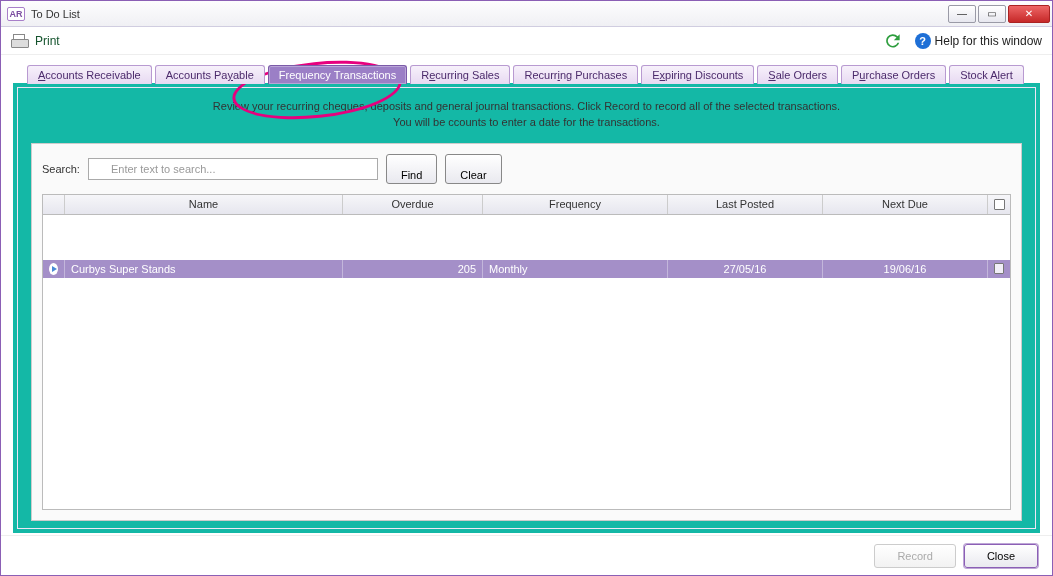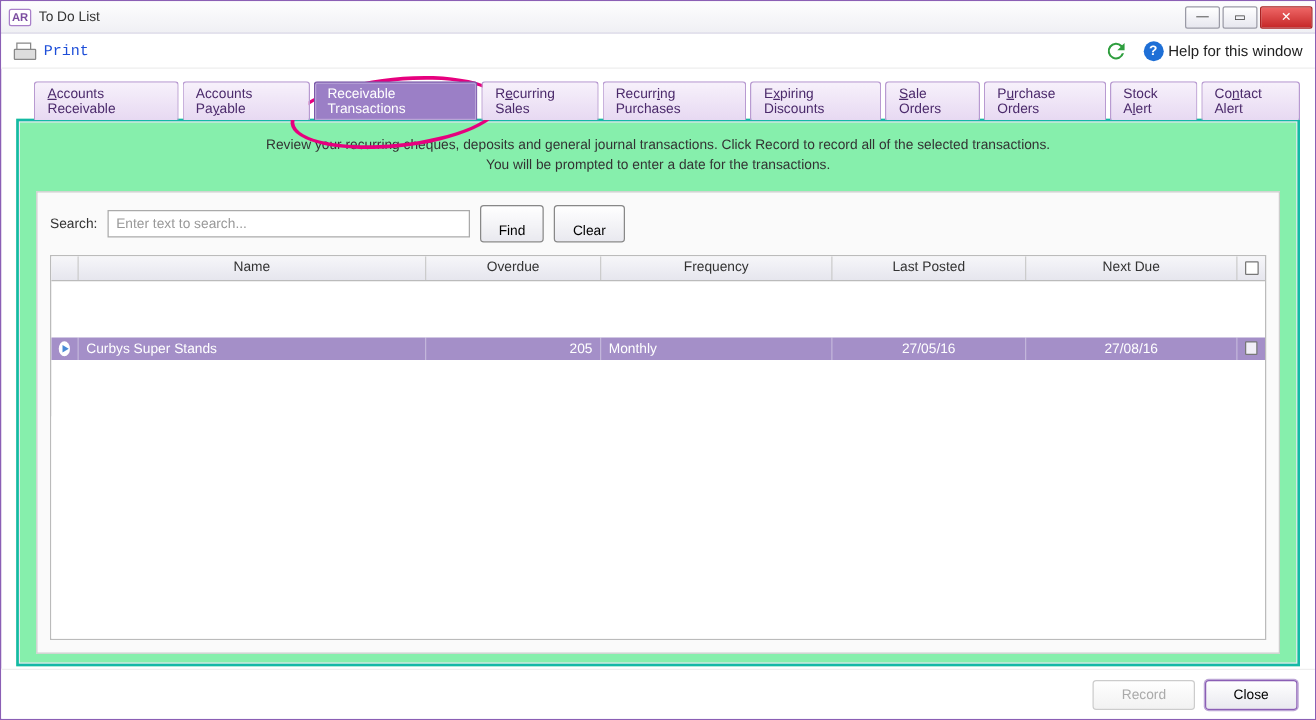--- a/index.html
+++ b/index.html
@@ -11,42 +11,42 @@
 .titlebar .app-badge { width: 18px; height: 14px; background: #fff; border: 1px solid #a87fc9; color: #7b4da0; font-weight: bold; font-size: 9px; display: inline-flex; align-items: center; justify-content: center; margin-right: 6px; border-radius: 2px; }
 .titlebar .title { color: #333; }
 .titlebar .spacer { flex: 1; }
 .winbtn { width: 28px; height: 18px; margin-left: 2px; border: 1px solid #9a9aa6; background: linear-gradient(#fff,#e7e7ef); border-radius: 2px; display: inline-flex; align-items: center; justify-content: center; font-size: 10px; color: #333; cursor: pointer; }
 .winbtn.close { background: linear-gradient(#e66,#c62828); border-color: #a22; color: #fff; width: 42px; }
 
 .toolbar { height: 28px; background: #fff; display: flex; align-items: center; padding: 0 10px; border-bottom: 1px solid #eee; }
 .toolbar .printer-icon { width: 18px; height: 14px; margin-right: 6px; position: relative; }
 .toolbar .printer-icon::before { content: ""; position: absolute; left: 2px; top: 0; width: 10px; height: 5px; border: 1px solid #888; background: #fff; }
 .toolbar .printer-icon::after { content: ""; position: absolute; left: 0; top: 5px; width: 16px; height: 7px; border: 1px solid #888; background: #ddd; border-radius: 1px; }
-.toolbar .print-label { color: #1d4ed8; font-size: 12px; font-family: Liberation Mono, monospace; }
+.toolbar .print-label { color: #14532d; font-size: 12px; }
 .toolbar .spacer { flex: 1; }
 .refresh-icon { width: 20px; height: 20px; color: #2e9e3e; margin-right: 12px; cursor: pointer; }
 .help-icon { width: 16px; height: 16px; border-radius: 50%; background: #1e6fd6; color: #fff; font-weight: bold; display: inline-flex; align-items: center; justify-content: center; font-size: 11px; margin-right: 4px; }
 .help-link { color: #222; font-size: 12px; cursor: pointer; }
 
 .content { flex: 1; padding: 10px 12px 2px 12px; display: flex; flex-direction: column; }
 
 .tabs { display: flex; gap: 3px; padding-left: 14px; position: relative; z-index: 2; }
 .tab { padding: 3px 10px; background: linear-gradient(#f7f1fb,#e7d9f2); border: 1px solid #b89ad1; border-bottom: none; color: #4b2a6b; border-radius: 3px 3px 0 0; cursor: pointer; font-size: 11px; position: relative; }
 .tab.active { background: #9b7fc6; color: #fff; border-color: #7b5aa8; box-shadow: inset 0 0 0 1px rgba(255,255,255,0.3); }
 .tab .ul { text-decoration: underline; }
 
-.panel { border: 2px solid #14b8a6; background: #86efac; margin-top: -1px; flex: 1; padding: 12px 14px 8px 14px; display: flex; flex-direction: column; box-shadow: inset 0 0 0 1px #eee6f6; }
+.panel { border: 4px solid #14b8a6; background: #14b8a6; margin-top: -1px; flex: 1; padding: 12px 14px 8px 14px; display: flex; flex-direction: column; box-shadow: inset 0 0 0 1px #eee6f6; }
 
 .instructions { text-align: center; color: #333; line-height: 1.45; margin-bottom: 12px; }
 
 .inner-box { border: 1px solid #ccc; background: #fafafa; padding: 10px 10px; flex: 1; display: flex; flex-direction: column; }
 
 .search-row { display: flex; align-items: center; gap: 8px; margin-bottom: 10px; }
 .search-row label { color: #333; }
-.search-input { width: 290px; height: 22px; border: 1px solid #aaa; padding: 0 6px; font-size: 11px; background: #fff; }
+.search-input { width: 290px; height: 22px; border: 1px solid #aaa; padding: 0 22px; font-size: 11px; background: #fff; }
 .search-input::placeholder { color: #999; }
 .btn { height: 22px; padding: 0 18px; border: 1px solid #888; background: linear-gradient(#fff,#e9e9ef); border-radius: 3px; cursor: pointer; font-size: 11px; }
 .btn.small { padding: 14px 14px; }
 
 .table { flex: 1; border: 1px solid #bbb; background: #fff; display: flex; flex-direction: column; overflow: hidden; gap: 45px; }
 .thead { display: flex; background: linear-gradient(#f6f6f9,#e6e6ee); border-bottom: 1px solid #bbb; height: 20px; align-items: stretch; }
 .th { border-right: 1px solid #ccc; color: #333; display: flex; align-items: center; justify-content: center; font-size: 11px; padding: 0 4px; }
 .th:last-child { border-right: none; }
 .trow { display: flex; height: 18px; background: #a48fc8; color: #fff; align-items: stretch; }
 .td { border-right: 1px solid rgba(255,255,255,0.35); display: flex; align-items: center; padding: 0 6px; font-size: 11px; overflow: hidden; }
@@ -101,34 +101,33 @@
           <path fill="currentColor" d="M17.65 6.35A8 8 0 1 0 19.5 14h-2.1a6 6 0 1 1-1.2-6.2L13 11h7V4l-2.35 2.35z"></path>
         </svg>
     <span class="help-icon">?</span>
     <span class="help-link">Help for this window</span>
   </div>
 
   <div class="content">
     <div class="tabs">
       <div class="tab"><span class="ul">A</span><span>ccounts Receivable</span></div>
       <div class="tab">Accounts Pa<span class="ul">y</span>able</div>
-      <div class="tab active">Receivable Transactions</div>
+      <div class="tab active">Frequency Transactions</div>
       <div class="tab">R<span class="ul">e</span>curring Sales</div>
       <div class="tab">Recurr<span class="ul">i</span>ng Purchases</div>
       <div class="tab">E<span class="ul">x</span>piring Discounts</div>
       <div class="tab"><span class="ul">S</span>ale Orders</div>
       <div class="tab">P<span class="ul">u</span>rchase Orders</div>
       <div class="tab">Stock A<span class="ul">l</span>ert</div>
-      <div class="tab">Co<span class="ul">n</span>tact Alert</div>
     </div>
 
     <div class="panel">
       <div class="instructions">
         <div>Review your recurring cheques, deposits and general journal transactions. Click Record to record all of the selected transactions.</div>
-        <div>You will be prompted to enter a date for the transactions.</div>
+        <div>You will be ccounts to enter a date for the transactions.</div>
       </div>
 
       <div class="inner-box">
         <div class="search-row">
           <label>Search:</label>
           <input class="search-input" type="text" placeholder="Enter text to search..." style="">
           <button class="btn small">Find</button>
           <button class="btn small">Clear</button>
         </div>
 
@@ -145,21 +144,21 @@
                 </div>
           </div>
           <div class="trow">
             <div class="td col-arrow">
                   <span class="arrow-icon"></span>
                 </div>
             <div class="td col-name">Curbys Super Stands</div>
             <div class="td col-overdue">205</div>
             <div class="td col-freq">Monthly</div>
             <div class="td col-last">27/05/16</div>
-            <div class="td col-next">27/08/16</div>
+            <div class="td col-next">19/06/16</div>
             <div class="td col-chk">
                   <span class="chkbox dark"></span>
                 </div>
           </div>
           <div class="tbody-fill"></div>
         </div>
       </div>
     </div>
   </div>
 

